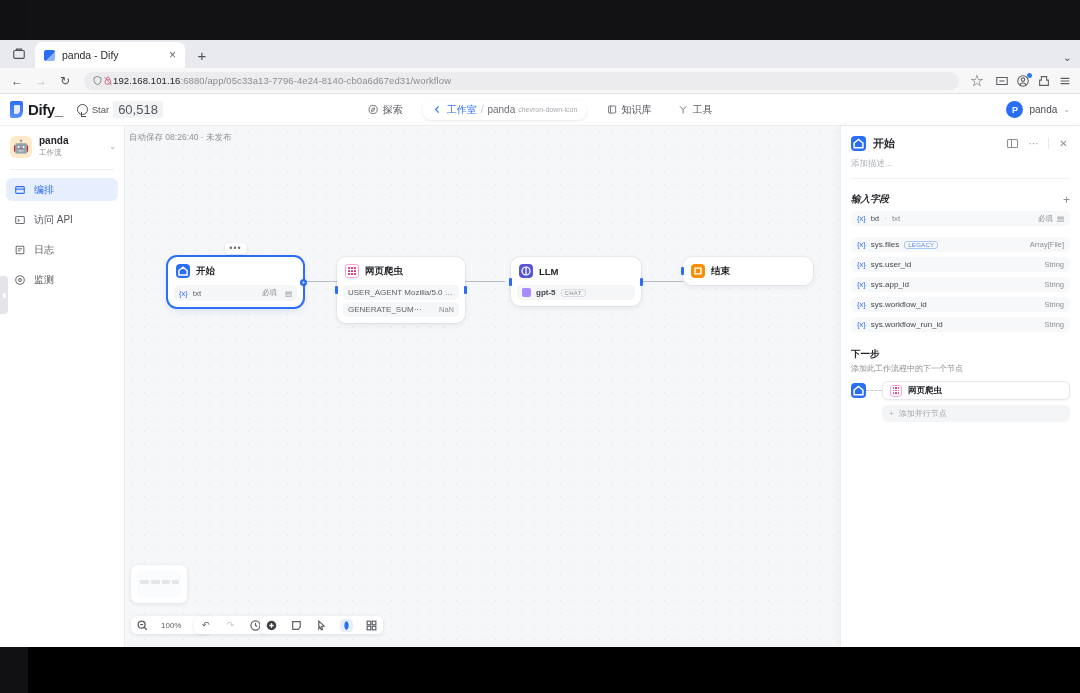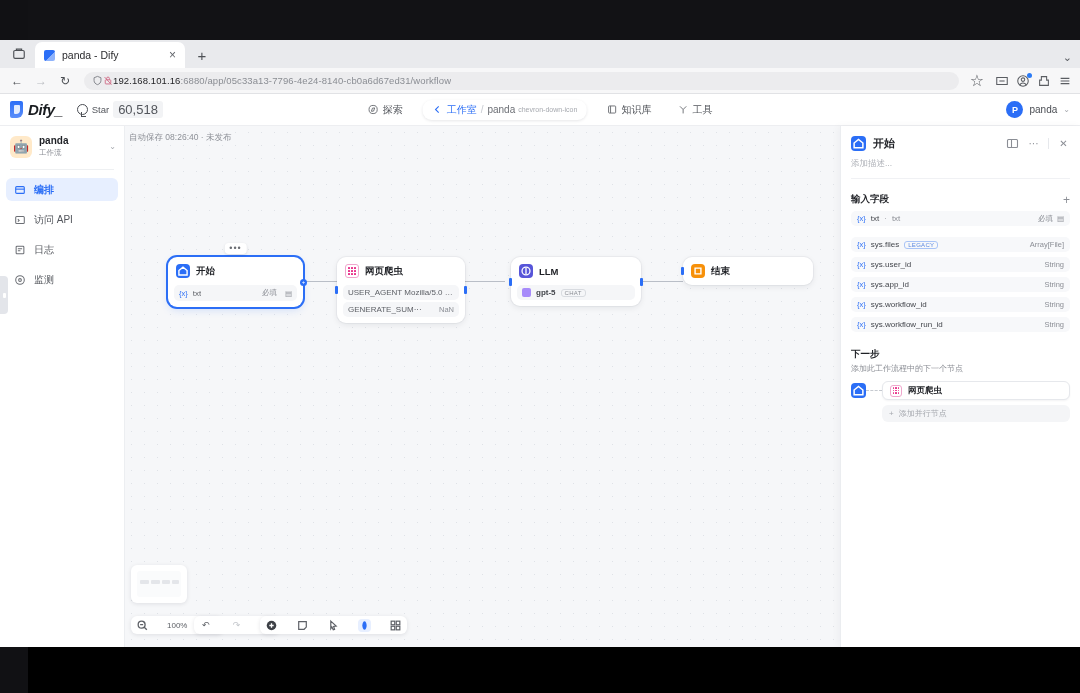--- a/index.html
+++ b/index.html
@@ -42,21 +42,21 @@
   .url-text .dim { color: #8a8d93; }
   .url-star { width: 16px; height: 16px; display: flex; align-items: center; justify-content: center; color: #5e6166; }
   .omni-actions { display: flex; align-items: center; gap: 7px; padding-left: 4px; }
   .omni-actions .ico { width: 14px; height: 14px; color: #4f5257; position: relative; display: flex; align-items: center; justify-content: center; }
   .badge-dot { position: absolute; top: -1px; right: -2px; width: 5px; height: 5px; border-radius: 50%; background: #2b7bf6; }
 
   
   .app { position: relative; width: 1080px; height: 553px; background: #f7f8fa; }
 
   .app-header { height: 32px; background: #fff; border-bottom: 1px solid #edeef1; display: flex; align-items: center; padding: 0 10px; position: relative; }
-  .logo { display: flex; align-items: center; gap: 5px; font-style: italic; }
+  .logo { display: flex; align-items: center; gap: 5px; }
   .logo-mark { width: 13px; height: 17px; background: linear-gradient(180deg,#2b6ef6,#5b8efa); border-radius: 2px 2px 6px 2px; position: relative; }
   .logo-mark::after { content: ""; position: absolute; left: 4px; top: 4px; width: 6px; height: 9px; background: #fff; border-radius: 1px 1px 4px 1px; opacity: .85; }
   .logo-text { font-size: 15px; font-weight: bold; color: #1a1d21; letter-spacing: -.4px; }
   .star-chip { display: flex; align-items: center; gap: 4px; margin-left: 14px; }
   .star-chip .gh { width: 11px; height: 11px; border-radius: 50%; border: 1.6px solid #4a4d53; position: relative; }
   .star-chip .gh::after { content:""; position:absolute; left:3px; bottom:-3px; width:4px; height:4px; border-left:1.6px solid #4a4d53; border-bottom:1.6px solid #4a4d53; }
   .star-label { font-size: 9.5px; color: #53565c; }
   .star-count { font-size: 13px; color: #53565c; background: #f2f3f5; border-radius: 3px; padding: 1px 5px; }
 
   .nav-center { position: absolute; left: 50%; transform: translateX(-50%); display: flex; align-items: center; gap: 14px; }
@@ -77,21 +77,21 @@
   .sidebar { position: absolute; left: 0; top: 0; width: 125px; height: 521px; background: #fff; border-right: 1px solid #eceef1; }
   .app-card { display: flex; align-items: center; gap: 7px; padding: 9px 8px 9px 10px; }
   .app-avatar { width: 22px; height: 22px; border-radius: 6px; background: #ffe9c9; display: flex; align-items: center; justify-content: center; font-size: 13px; flex: 0 0 auto; }
   .app-meta { flex: 1; min-width: 0; }
   .app-name { font-size: 10px; color: #1f2126; font-weight: bold; line-height: 1.2; }
   .app-type { font-size: 7.5px; color: #8b8e95; margin-top: 1px; }
   .app-chev { color: #a6a9af; font-size: 8px; }
   .sb-divider { height: 1px; background: #eef0f2; margin: 2px 10px 8px; }
   .sb-item { display: flex; align-items: center; gap: 8px; height: 23px; margin: 0 6px 7px; padding: 0 8px; border-radius: 6px; font-size: 10px; color: #53565c; }
   .sb-item .si { width: 12px; height: 12px; display: flex; align-items: center; justify-content: center; }
-  .sb-item.active { background: #e7efff; color: #2b6ef6; font-weight: bold; }
+  .sb-item.active { background: #e7efff; color: #2b6ef6; font-weight: normal; }
 
   
   .collapse-handle { position: absolute; left: 0; top: 150px; width: 8px; height: 38px; background: #e3e5ea; border-radius: 0 4px 4px 0; display: flex; align-items: center; justify-content: center; }
   .collapse-handle::after { content: ""; width: 3px; height: 5px; background: #fff; border-radius: 1px; }
 
   
   .canvas { position: absolute; left: 125px; top: 0; right: 0; height: 521px; background: #f6f7f9;
             background-image: radial-gradient(#dfe2e7 0.9px, transparent 0.9px); background-size: 13px 13px; }
   .autosave { position: absolute; left: 4px; top: 6px; font-size: 8.5px; color: #8d9097; }
 
@@ -120,41 +120,41 @@
   .handle.plus { display: flex; align-items: center; justify-content: center; color: #fff; font-size: 6px; }
   .port { position: absolute; width: 3px; height: 8px; border-radius: 1px; background: #2b6ef6; top: 50%; margin-top: -4px; }
   .port.l { left: -2px; } .port.r { right: -2px; }
   .edge { position: absolute; height: 1px; background: #b9bec7; }
   .tag { display: inline-flex; align-items: center; border: 1px solid #d8dbe0; border-radius: 3px; padding: 0 3px; font-size: 6px; color: #8b8e95; letter-spacing: .3px; }
 
   
   .minimap { position: absolute; left: 6px; bottom: 44px; width: 56px; height: 38px; background: #fff; border-radius: 6px; box-shadow: 0 1px 4px rgba(16,24,40,.10); padding: 6px; }
   .minimap-inner { width: 100%; height: 100%; background: #fafbfc; border-radius: 3px; position: relative; }
   .mm-node { position: absolute; height: 4px; background: #e4e6ea; border-radius: 1px; top: 9px; }
-  .ctrl-bar { position: absolute; bottom: 13px; height: 18px; background: #fff; border-radius: 6px; box-shadow: 0 1px 4px rgba(16,24,40,.10); display: flex; align-items: center; padding: 0 5px; gap: 18px; }
+  .ctrl-bar { position: absolute; bottom: 13px; height: 18px; background: #fff; border-radius: 6px; box-shadow: 0 1px 4px rgba(16,24,40,.10); display: flex; align-items: center; padding: 0 5px; gap: 12px; }
   .ctrl-ico { width: 13px; height: 13px; display: flex; align-items: center; justify-content: center; color: #5e6167; font-size: 9px; }
   .ctrl-ico.muted { color: #c3c6cb; }
   .ctrl-ico.active { background: #e7efff; border-radius: 4px; color: #2b6ef6; }
   .zoom-label { font-size: 8px; color: #5e6167; }
 
   
   .panel { position: absolute; right: 0; top: 0; width: 240px; height: 521px; background: #fff; border-left: 1px solid #ebedf0; box-shadow: -2px 0 8px rgba(16,24,40,.04); }
   .panel-top { padding: 10px 10px 6px; }
   .panel-title-row { display: flex; align-items: center; gap: 7px; }
   .panel-icon { width: 15px; height: 15px; border-radius: 4px; background: #2b6ef6; display: flex; align-items: center; justify-content: center; color: #fff; font-size: 9px; }
   .panel-title { font-size: 11px; font-weight: bold; color: #1f2126; }
   .panel-actions { margin-left: auto; display: flex; align-items: center; gap: 8px; color: #8b8e95; }
   .panel-actions .pa { width: 13px; height: 13px; display: flex; align-items: center; justify-content: center; font-size: 10px; }
   .pa-sep { width: 1px; height: 11px; background: #e6e8ec; }
   .panel-desc { font-size: 8.5px; color: #b0b3b9; margin-top: 7px; }
   .panel-hr { height: 1px; background: #f0f1f4; margin: 8px 0 0; }
 
   .sec { padding: 8px 10px 0; }
   .sec-head { display: flex; align-items: center; }
-  .sec-title { font-size: 9.5px; font-weight: bold; color: #1f2126; }
+  .sec-title { font-size: 9.5px; font-weight: bold; color: #1f2126; font-style: italic; }
   .sec-add { margin-left: auto; color: #8b8e95; font-size: 12px; line-height: 1; }
   .field { height: 15px; margin-top: 5px; background: #f7f8fa; border-radius: 5px; display: flex; align-items: center; padding: 0 6px; gap: 5px; }
   .field.primary { background: #f7f8fa; }
   .field .fx { color: #2b6ef6; font-size: 7.5px; }
   .field .fname { font-size: 8px; color: #43464c; }
   .field .fdot { font-size: 8px; color: #a6a9af; }
   .field .fright { margin-left: auto; display: flex; align-items: center; gap: 4px; font-size: 7.5px; color: #8b8e95; }
   .field-gap { height: 6px; }
 
   .sec2-title { font-size: 9.5px; font-weight: bold; color: #1f2126; }

